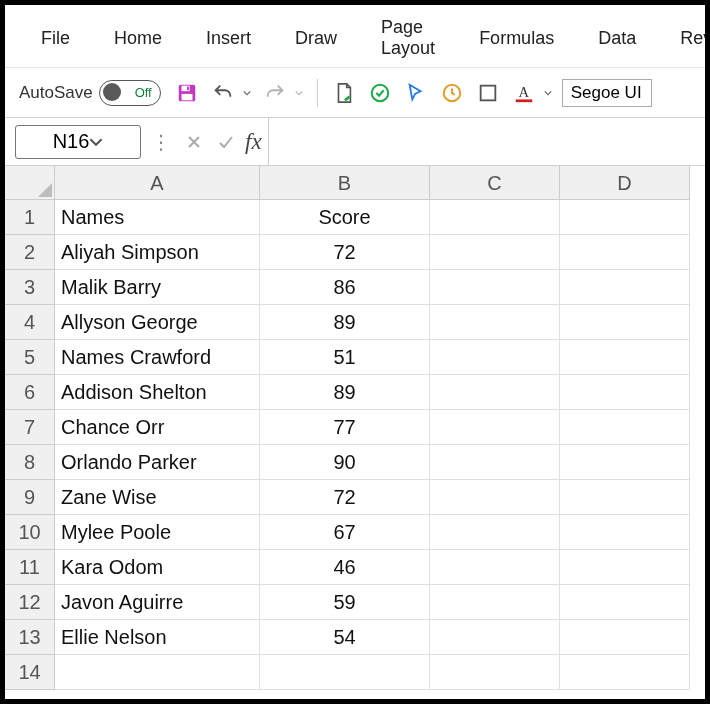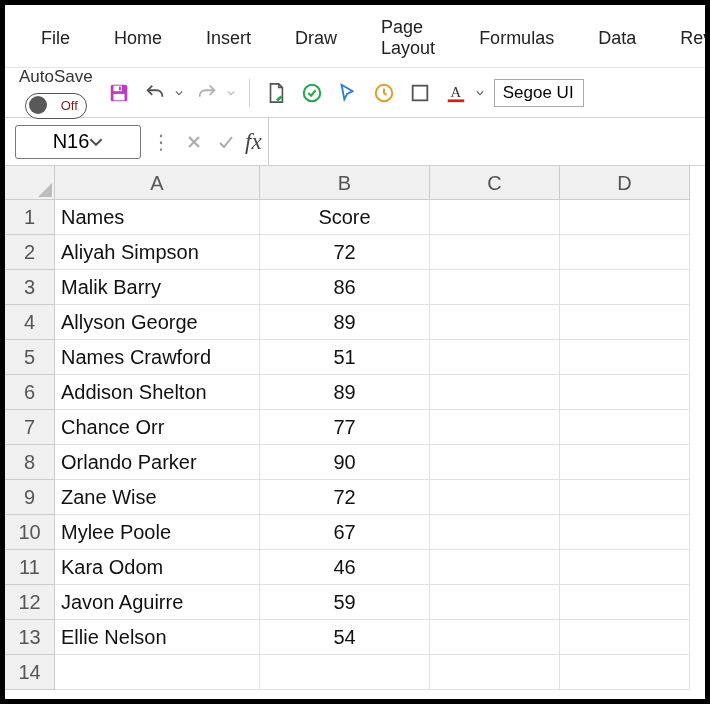--- a/index.html
+++ b/index.html
@@ -40,33 +40,32 @@
     border-bottom: 1px solid #d0d0d0;
     height: 50px;
   }
   .autosave {
     display: flex;
     align-items: center;
     font-size: 17px;
     color: #333;
     gap: 6px;
     margin-right: 4px;
-    flex-direction: column;
   }
   .pill {
     display: inline-flex;
     align-items: center;
     width: 62px;
     height: 26px;
     border: 1.5px solid #555;
     border-radius: 14px;
     background: #fff;
     position: relative;
     font-size: 12px;
-    color: #7f1d1d;
+    color: #15803d;
   }
   .pill .knob {
     width: 18px; height: 18px;
     border-radius: 50%;
     background: #595959;
     position: absolute;
     left: 3px; top: 2.5px;
   }
   .pill .off {
     position: absolute; right: 8px; top: 4px; font-size: 13px;

